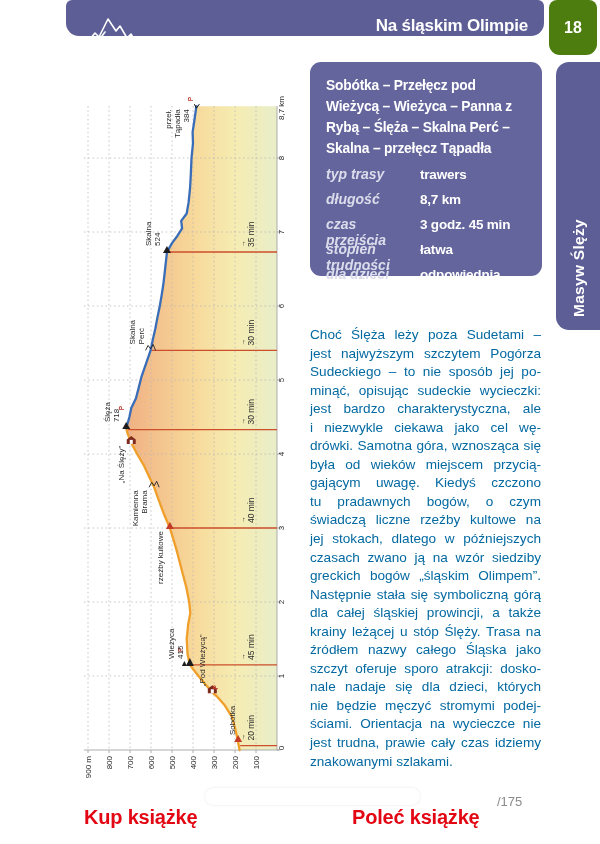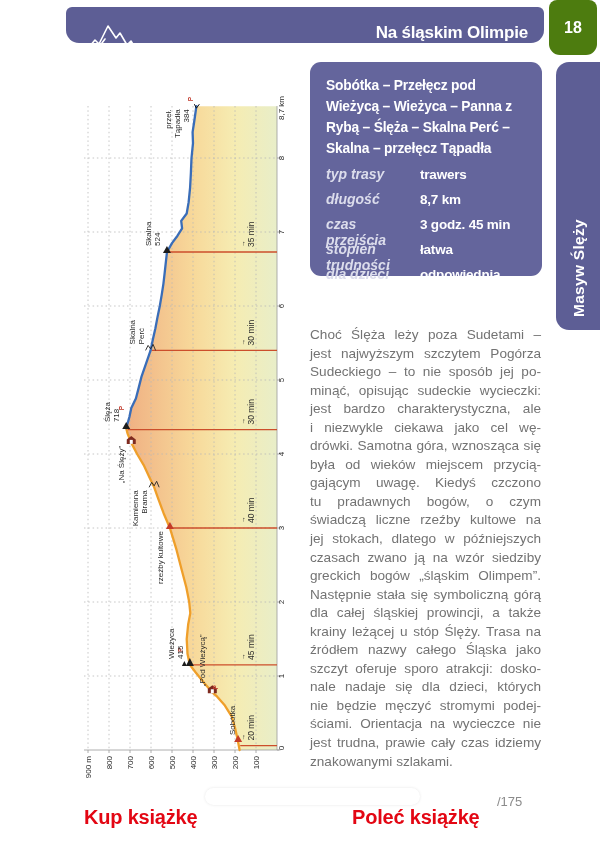--- a/index.html
+++ b/index.html
@@ -1,19 +1,19 @@
 <!DOCTYPE html>
 <html><head>
 <meta charset="utf-8">
 <style>
   html,body{margin:0;padding:0;background:#fff;}
   .page{position:relative;width:600px;height:844px;background:#fff;overflow:hidden;
         font-family:"Liberation Sans",sans-serif;}
   
-  .header{position:absolute;left:66px;top:7px;width:478px;height:36px;background:#5d5e95;
+  .header{position:absolute;left:66px;top:0;width:478px;height:36px;background:#5d5e95;
           border-radius:6px 6px 13px 13px;}
   .logo{position:absolute;left:12px;top:6px;}
   .header-title{position:absolute;right:16px;top:16px;color:#fff;font-weight:bold;
                 font-size:17px;letter-spacing:-0.2px;}
   .pagenum{position:absolute;left:549px;top:0;width:48px;height:55px;background:#4d7c0f;
            border-radius:8px 8px 11px 11px;color:#fff;font-weight:bold;font-size:16px;
            display:flex;align-items:center;justify-content:center;}
   
   .side-tab{position:absolute;left:556px;top:62px;width:48px;height:268px;background:#5d5e95;
             border-radius:13px 0 0 13px;}
@@ -22,21 +22,21 @@
                  letter-spacing:0.3px;white-space:nowrap;}
   
   .info-box{position:absolute;left:310px;top:62px;width:232px;height:214px;background:#64659c;
             border-radius:11px;padding:13px 16px;box-sizing:border-box;color:#fff;}
   .info-title{font-weight:bold;font-size:13.8px;line-height:21px;letter-spacing:-0.2px;}
   .info-rows{margin-top:7px;}
   .info-row{display:flex;align-items:baseline;height:25px;}
   .info-row .lbl{width:94px;flex:none;font-size:14px;font-weight:bold;color:#dcddec;font-style:italic;}
   .info-row .val{font-size:13.5px;font-weight:bold;color:#fff;letter-spacing:-0.2px;}
   
-  .article{position:absolute;left:310px;top:326px;width:231px;color:#737373;
+  .article{position:absolute;left:310px;top:326px;width:231px;color:#0369a1;
            font-size:13.6px;line-height:18.55px;}
   .article .ln{text-align:justify;text-align-last:justify;white-space:normal;}
   .article .ln.last{text-align-last:left;}
   
   .footer-btn{position:absolute;top:806px;color:#e30613;font-weight:bold;font-size:20px;
               letter-spacing:-0.2px;}
   .footer-left{left:84px;}
   .footer-right{left:352px;}
   .pageref{position:absolute;left:497px;top:794px;color:#8b8b8b;font-size:13px;}
   .whiteout{position:absolute;left:205px;top:788px;width:215px;height:17px;background:#fff;

